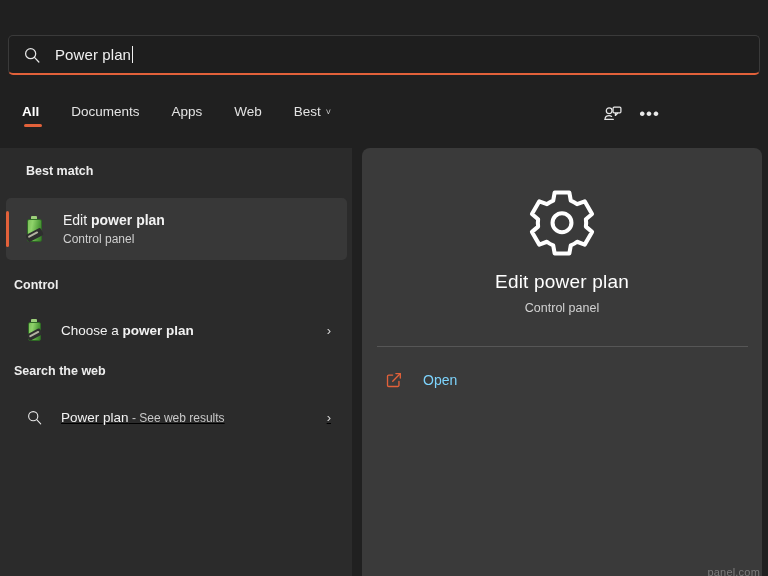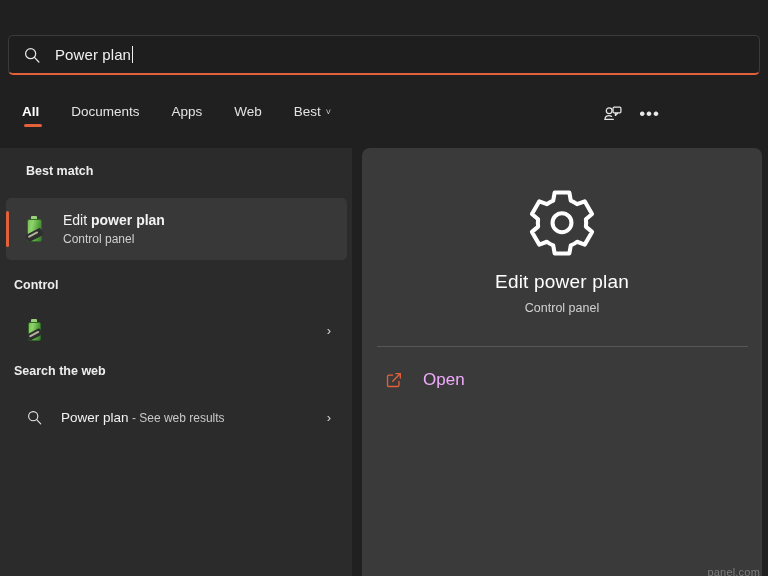--- a/index.html
+++ b/index.html
@@ -152,21 +152,21 @@
     width: 3px; height: 36px;
     border-radius: 2px;
     background: #e2613a;
   }
   .row-settings {
     left: 6px; top: 302px;
     width: 341px; height: 40px;
   }
   .row-web {
     left: 6px; top: 389px;
-    width: 341px; height: 40px;
+    width: 341px; height: 40px; text-decoration: underline;
   }
 
   .row-icon {
     width: 32px; height: 32px;
     margin-left: 12px;
     flex: 0 0 32px;
     display: flex; align-items: center; justify-content: center;
   }
   .row-icon.small { width: 26px; height: 26px; flex-basis: 26px; margin-left: 15px; }
   .row-texts { margin-left: 13px; display: flex; flex-direction: column; justify-content: center; }
@@ -281,22 +281,22 @@
     border-radius: 4px;
   }
   .action-icon {
     width: 20px; height: 20px;
     color: #e2613a;
     flex: 0 0 20px;
     display: flex; align-items: center; justify-content: center;
   }
   .action-label {
     margin-left: 19px;
-    font-size: 17px;
-    color: #f0abfc;
+    font-size: 14px;
+    color: #7dd3fc;
   }
 
   
   .watermark {
     position: absolute;
     right: 8px; bottom: 6px;
     font-size: 11px;
     color: #7c7c7c;
     letter-spacing: .2px;
   }
@@ -370,20 +370,21 @@
   <div class="section-head sec-settings">Control</div>
 
   <div class="result-row row-settings">
     <span class="row-icon small">
       <span class="battery sm">
           <span class="cap"></span>
           <span class="body"></span>
           <span class="plug"></span>
         </span>
     </span>
+    <span class="row-title-single"><span>Choose a </span><b>power plan</b></span>
     <span class="row-chevron">›</span>
   </div>
 
   <div class="section-head sec-web">Search the web</div>
 
   <div class="result-row row-web">
     <span class="row-icon small">
       <svg viewBox="0 0 20 20" width="17" height="17" fill="none" stroke="#e8e8e8" stroke-width="1.3">
         <circle cx="8.5" cy="8.5" r="5.4"></circle>
         <line x1="12.6" y1="12.6" x2="17.3" y2="17.5" stroke-linecap="round"></line>

